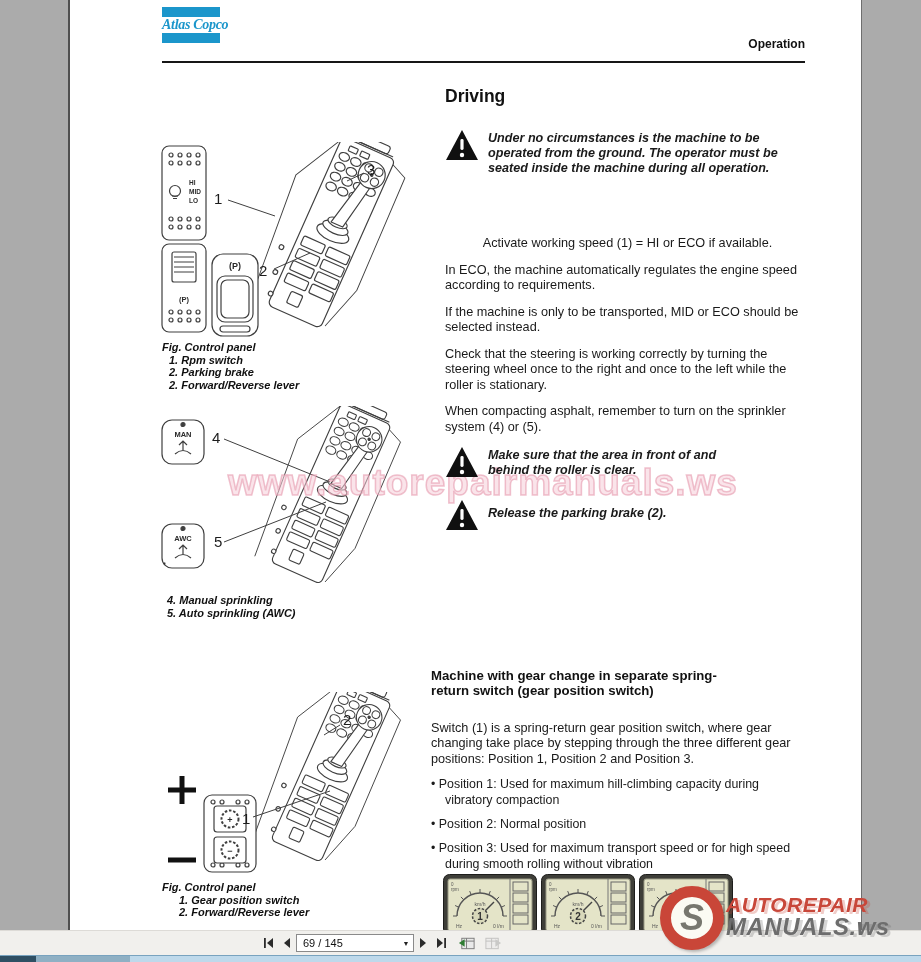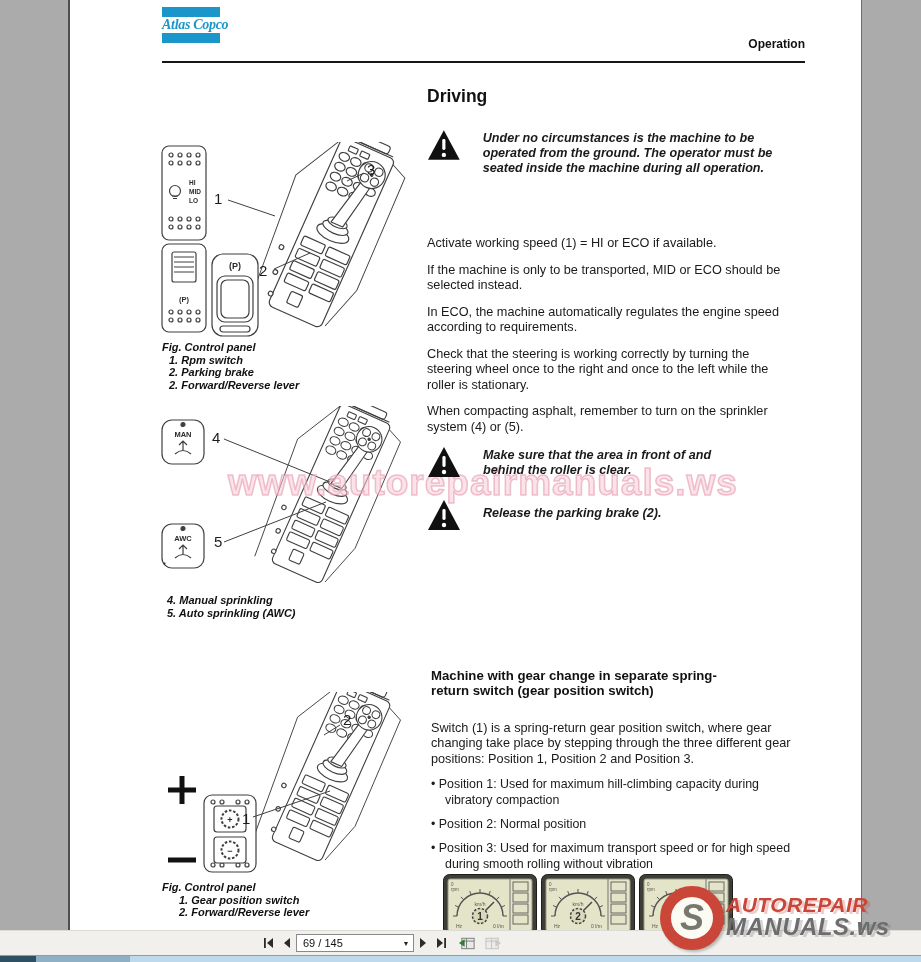--- a/index.html
+++ b/index.html
@@ -11,30 +11,30 @@
   
   .ac-logo { position:absolute; left:162px; top:7px; z-index:2; }
   .ac-bar { width:58px; height:10px; background:#1b96cb; }
   .ac-script { color:#1b96cb; font-weight:bold; font-style:italic; font-size:14px; line-height:16px;
                font-family:"Liberation Serif", serif; letter-spacing:-0.3px; }
   .op-title { position:absolute; left:640px; top:37px; width:165px; text-align:right;
               font-size:12px; font-weight:bold; color:#111; z-index:2; }
   .head-rule { position:absolute; left:162px; top:61px; width:643px; height:2px; background:#161616; z-index:2; }
 
   
-  .colA { position:absolute; left:427px; top:86px; width:365px; z-index:4; color:#1a1a1a; }
+  .colA { position:absolute; left:445px; top:86px; width:365px; z-index:4; color:#1a1a1a; }
   .colB { position:absolute; left:431px; top:669px; width:365px; z-index:4; color:#1a1a1a; }
   h1.driving { font-size:17.5px; font-weight:bold; margin-bottom:22px; color:#111; }
   h2.sub { font-size:13.5px; font-weight:bold; margin-bottom:8px; color:#111; }
-  .warn-row { display:flex; gap:22px; align-items:flex-start; }
+  .warn-row { display:flex; gap:9px; align-items:flex-start; }
   .warn-row .wtext { font-weight:bold; font-style:italic; font-size:12.6px; line-height:15px; padding-top:2px; }
   .w1 .wtext { width:312px; }
   .w2 { margin-top:3px; } .w2 .wtext { width:258px; }
   .w3 { margin-top:21px; } .w3 .wtext { width:300px; padding-top:7px; }
-  .after-warn { margin-top:60px; }
+  .after-warn { margin-top:60px;text-align:center; }
   p.body { font-size:12.7px; line-height:15.5px; margin-bottom:11px; }
   .gear-head { font-size:13.2px; font-weight:bold; line-height:14.5px; width:320px; margin-bottom:11px; color:#111; }
   .gear-intro { font-size:12.7px; line-height:15.4px; margin-bottom:10px;margin-top:23px; }
   .bullet { font-size:12.4px; line-height:15.4px; margin-bottom:9px; padding-left:14px; text-indent:-14px; width:360px; }
   .bullet::before { content:"•\00a0 "; }
 
   
   .fig { position:absolute; z-index:2; }
   .caption { position:absolute; z-index:2; font-weight:bold; font-style:italic; font-size:11px;
              line-height:12.5px; color:#101010; }
@@ -300,22 +300,22 @@
     <div class="warn-row w1">
       <svg width="34" height="32" viewBox="0 0 34 32">
         <polygon points="17,1 33,31 1,31" fill="#101010"></polygon>
         <rect x="15.4" y="10" width="3.2" height="11" rx="1.4" fill="#fff"></rect>
         <circle cx="17" cy="26" r="2.2" fill="#fff"></circle>
       </svg>
       <div class="wtext">Under no circumstances is the machine to be operated from the ground. The operator must be seated inside the machine during all operation.</div>
     </div>
 
     <p class="body after-warn">Activate working speed (1) = HI or ECO if available.</p>
+    <p class="body">In ECO, the machine automatically regulates the engine speed according to requirements.</p>
     <p class="body">If the machine is only to be transported, MID or ECO should be selected instead.</p>
-    <p class="body">In ECO, the machine automatically regulates the engine speed according to requirements.</p>
     <p class="body">Check that the steering is working correctly by turning the steering wheel once to the right and once to the left while the roller is stationary.</p>
     <p class="body">When compacting asphalt, remember to turn on the sprinkler system (4) or (5).</p>
 
     <div class="warn-row w2">
       <svg width="34" height="32" viewBox="0 0 34 32">
         <polygon points="17,1 33,31 1,31" fill="#101010"></polygon>
         <rect x="15.4" y="10" width="3.2" height="11" rx="1.4" fill="#fff"></rect>
         <circle cx="17" cy="26" r="2.2" fill="#fff"></circle>
       </svg>
       <div class="wtext">Make sure that the area in front of and behind the roller is clear.</div>

